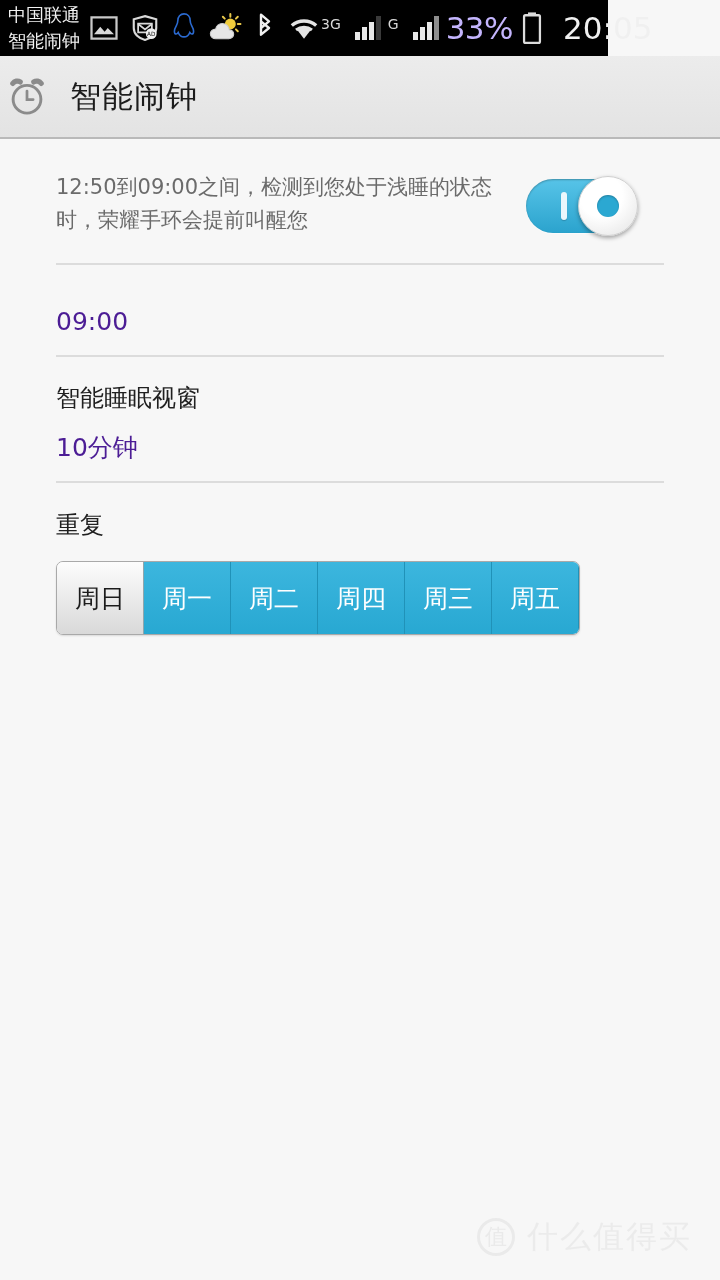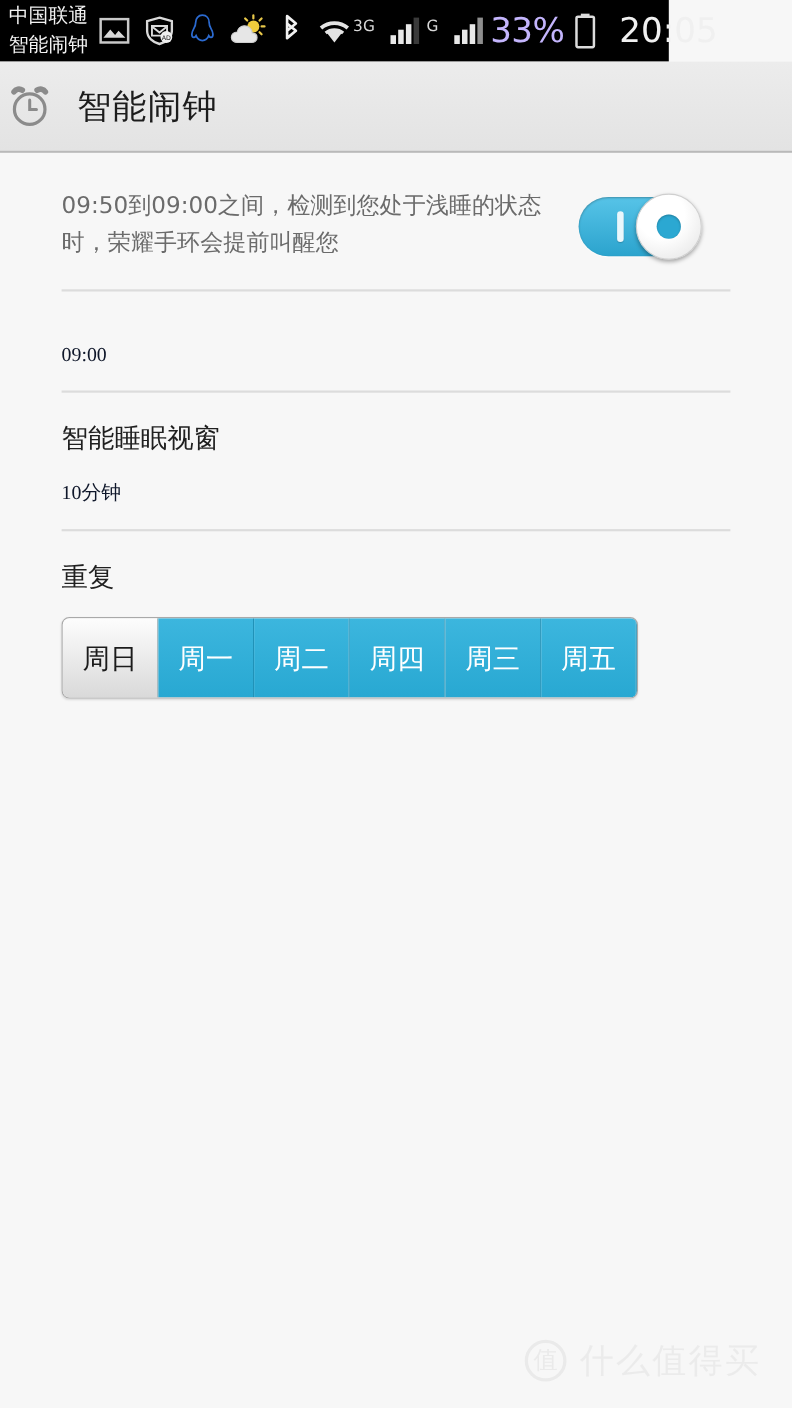--- a/index.html
+++ b/index.html
@@ -84,21 +84,21 @@
   }
   .toggle .knob::after{
     content:""; width:22px; height:22px; border-radius:50%;
     background:#2ba8d2; box-shadow:inset 0 1px 2px rgba(0,0,0,.25);
   }
 
   .divider{ height:2px; background:#dcdcdc; }
 
   .field{ padding:24px 0 16px 0; }
   .field .label{ font-size:24px; color:#202020; line-height:34px; }
-  .field .value{ font-size:18px; color:#0f172a; margin-top:16px; line-height:34px;font-family:Liberation Serif, serif; }
+  .field .value{ font-size:25px; color:#4c1d95; margin-top:16px; line-height:34px; }
 
   
   .repeat-title{ font-size:24px; color:#202020; padding:26px 0 20px 0; }
   .daybar{
     display:flex; height:74px; width:524px;
     border:1px solid #a9a9a9; border-radius:7px; overflow:hidden;
     box-shadow:0 1px 2px rgba(0,0,0,.12);
   }
   .day{
     flex:1; display:flex; align-items:center; justify-content:center;
@@ -217,21 +217,21 @@
       <circle cx="13" cy="14.4" r="8.6" fill="none" stroke="#8b8b8b" stroke-width="1.8"></circle>
       <path d="M13 9.3v5.3h3.8" fill="none" stroke="#8b8b8b" stroke-width="1.7" stroke-linecap="round"></path>
     </svg>
   </span>
   <span class="title">智能闹钟</span>
 </div>
 
 <div class="content">
 
   <div class="desc-row">
-    <div class="desc-text">09:50到09:00之间，检测到您处于浅睡的状态时，荣耀手环会提前叫醒您</div>
+    <div class="desc-text">12:50到09:00之间，检测到您处于浅睡的状态时，荣耀手环会提前叫醒您</div>
     <div class="toggle">
       <span class="onmark"></span>
       <span class="knob"></span>
     </div>
   </div>
 
   <div class="divider"></div>
 
   <div class="field">
     <div class="value">09:00</div>

